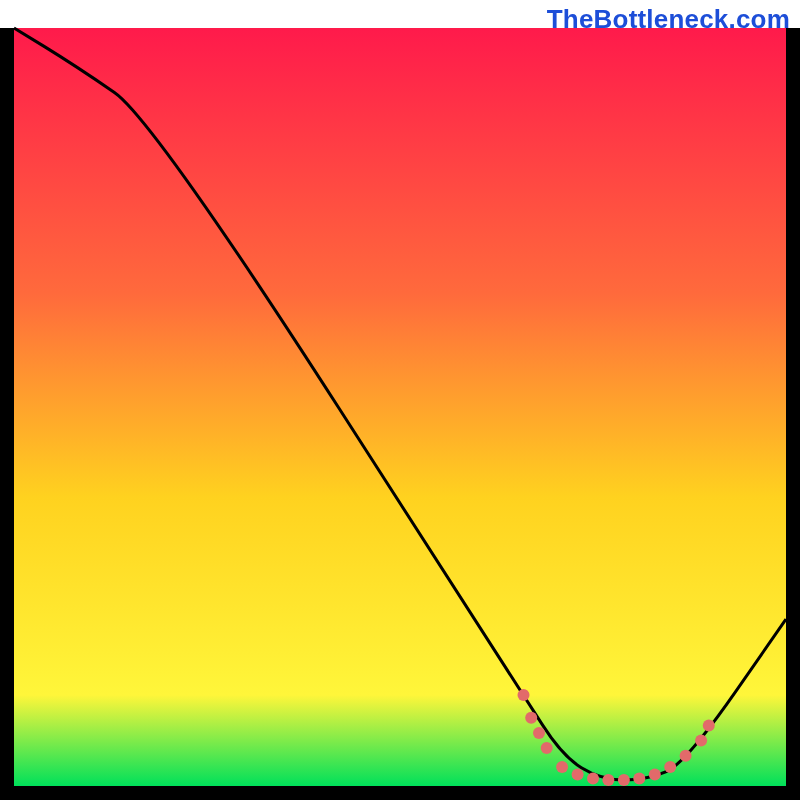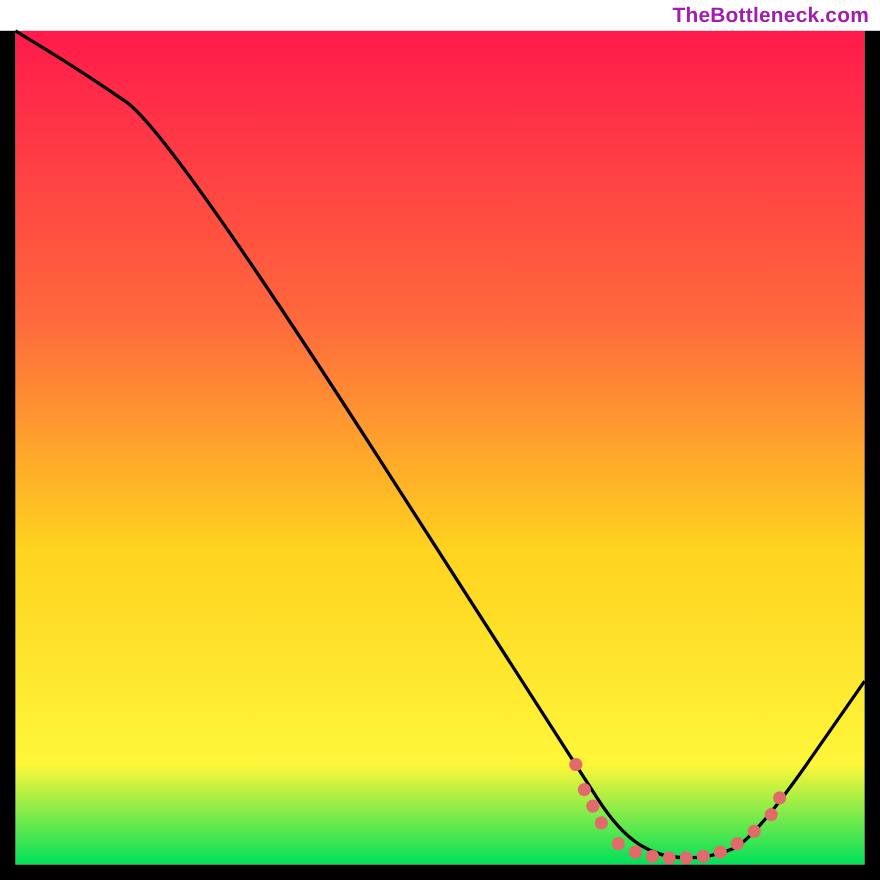--- a/index.html
+++ b/index.html
@@ -14,22 +14,22 @@
   .container {
     position: relative;
     width: 800px;
     height: 800px;
   }
   .attribution {
     position: absolute;
     top: 4px;
     right: 10px;
     font-weight: 700;
-    color: #a21caf;
-    font-size: 19px;
+    color: #1d4ed8;
+    font-size: 26px;
     letter-spacing: 0.2px;
   }
   svg {
     display: block;
   }
 </style>
 </head>
 <body>
 
 <div class="container">

